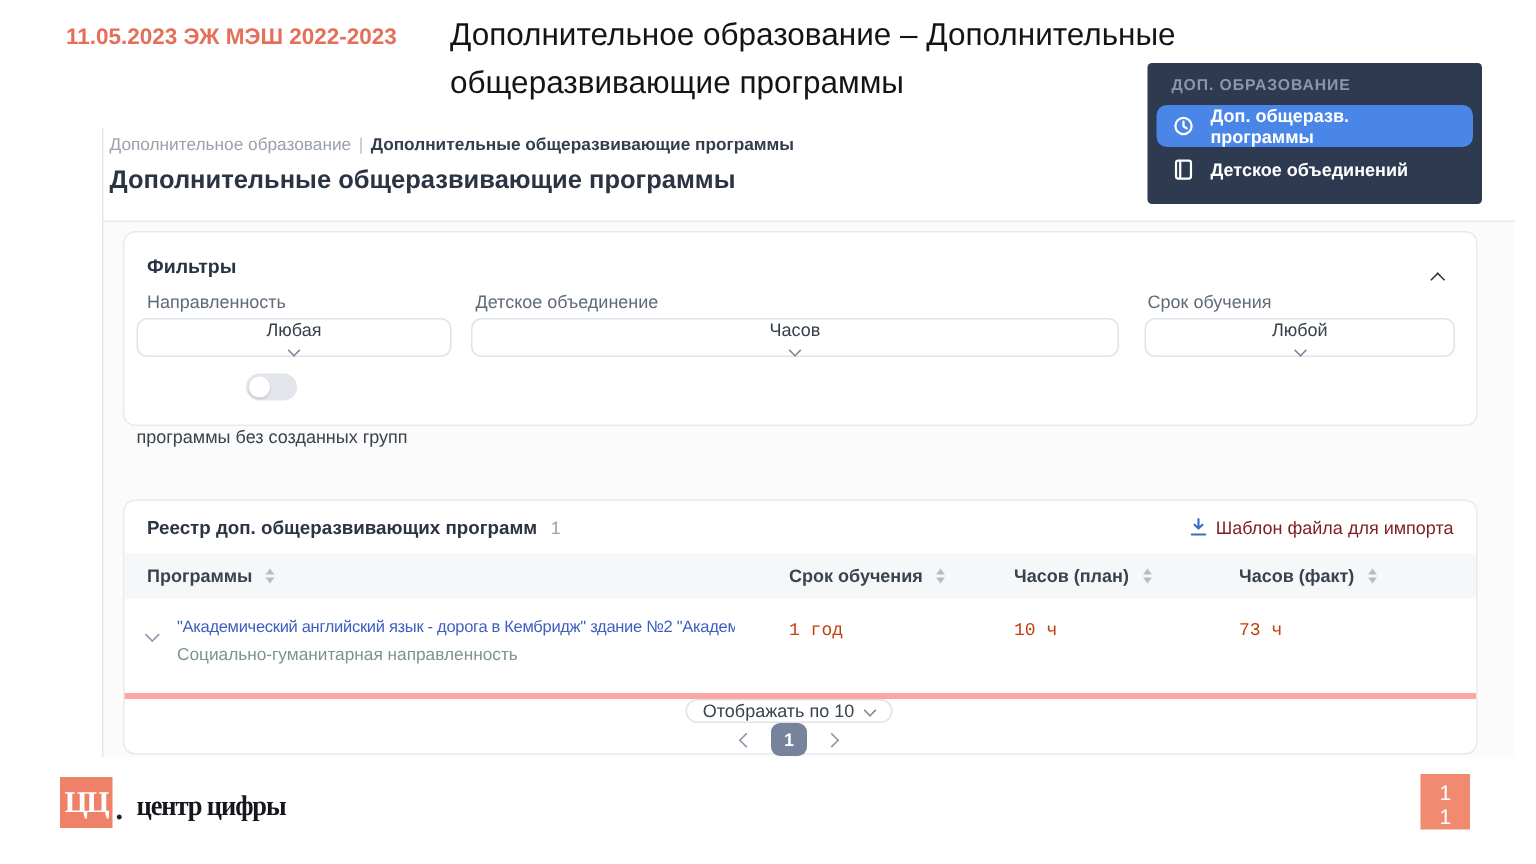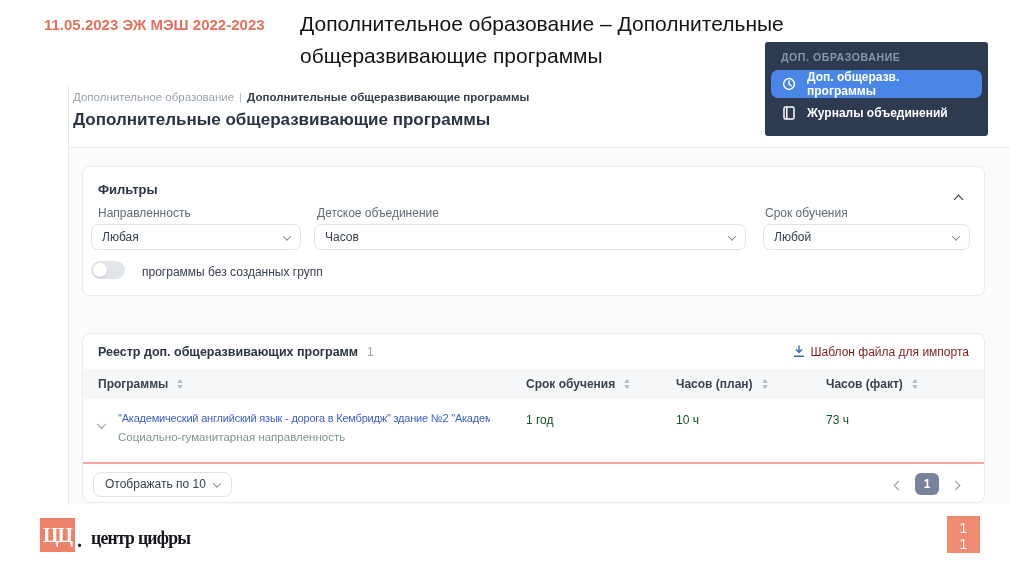--- a/index.html
+++ b/index.html
@@ -23,32 +23,32 @@
   .app-left-border { position:absolute; left:68px; top:85px; width:1px; height:420px; background:#E7E7E9; }
   .header-divider { position:absolute; left:68px; top:147px; width:942px; height:1px; background:#EAEAEC; }
   .breadcrumb { position:absolute; left:73px; top:91px; font-size:11.5px; }
   .bc-parent { color:#98A1AC; cursor:pointer; }
   .bc-sep { color:#B9BfC8; margin:0 5px; }
   .bc-cur { color:#333D4B; font-weight:700; }
   .app-title { position:absolute; left:73px; top:110px; font-size:17px; font-weight:700; color:#2B3442; }
 
   
   .card { position:absolute; left:82px; width:903px; background:#ffffff; border:1px solid #E7EAEE; border-radius:8px; }
-  .filter-card { top:166px; height:130px; }
+  .filter-card { top:154px; height:130px; }
   .table-card { top:333px; height:170px; }
 
   
   .filters-title { position:absolute; left:15px; top:15px; font-size:13px; font-weight:700; color:#2B3442; }
   .collapse-chev { position:absolute; right:22px; top:22px; color:#2B3442; cursor:pointer; }
   .flabel { position:absolute; top:39px; font-size:12px; color:#5F6B77; }
-  .fsel { position:absolute; top:57px; height:26px; border:1px solid #DFE3E9; border-radius:7px; background:#fff; display:flex; align-items:center; justify-content:space-between; padding:0 10px; font-size:12px; color:#353E4A; cursor:pointer; }
+  .fsel { position:absolute; top:57px; height:26px; border:1px solid #DFE3E9; border-radius:7px; background:#fff; display:flex; align-items:center; justify-content:space-between; padding:0 10px; font-size:12px; color:#353E4A; cursor:pointer;flex-direction:column; }
   .l1 { left:15px; } .s1 { left:8px;  width:210px; }
   .l2 { left:234px;} .s2 { left:231px; width:432px; }
   .l3 { left:682px;} .s3 { left:680px; width:207px; }
-  .toggle-row { position:absolute; left:8px; top:94px; display:flex; align-items:flex-end; gap:17px; }
+  .toggle-row { position:absolute; left:8px; top:94px; display:flex; align-items:center; gap:17px;flex-direction:column; }
   .toggle { width:34px; height:18px; border-radius:9px; background:#E2E5EA; position:relative; cursor:pointer; }
   .toggle .knob { position:absolute; left:2px; top:2px; width:14px; height:14px; border-radius:50%; background:#ffffff; box-shadow:0 1px 2px rgba(0,0,0,.15); }
   .toggle-label { font-size:12px; color:#39424F; }
 
   
   .chev { display:inline-block; width:7px; height:7px; border-right:1.6px solid currentColor; border-bottom:1.6px solid currentColor; }
   .chev.down { transform:rotate(45deg) translate(-1px,-1px); }
   .chev.up { transform:rotate(-135deg); }
   .chev.left { transform:rotate(135deg); }
   .chev.right { transform:rotate(-45deg); }
@@ -64,23 +64,23 @@
   .c1 { width:428px; } .c2 { width:150px; } .c3 { width:150px; } .c4 { flex:1; }
   .sort { display:inline-flex; flex-direction:column; gap:2px; cursor:pointer; }
   .sort i { width:0; height:0; border-left:3.5px solid transparent; border-right:3.5px solid transparent; }
   .sort .su { border-bottom:4px solid #B6BCC7; }
   .sort .sd { border-top:4px solid #B6BCC7; }
   .data-row { display:flex; align-items:flex-start; padding:13px 0 0 15px; height:63px; }
   .rc1 { width:428px; display:flex; gap:13px; }
   .row-chev { color:#8A94A2; margin-top:3px; cursor:pointer; }
   .prog-name { font-size:11px; letter-spacing:-0.2px; color:#3D5FC2; white-space:nowrap; overflow:hidden; max-width:372px; cursor:pointer; }
   .prog-dir { font-size:11.5px; color:#7E948B; margin-top:7px; }
-  .rcell { font-size:12px; color:#14532d; padding-top:1px; }
+  .rcell { font-size:12px; color:#c2410c; padding-top:1px;font-family:Liberation Mono, monospace; }
   .rc2 { width:150px; } .rc3 { width:150px; } .rc4 { flex:1; }
-  .table-footer { display:flex; align-items:center; justify-content:space-between; height:42px; border-top:2px solid #fca5a5; padding:0 25px 0 10px; }
+  .table-footer { display:flex; align-items:center; justify-content:space-between; height:42px; border-top:4px solid #fca5a5; padding:0 25px 0 10px;flex-direction:column; }
   .page-size-btn { display:flex; align-items:center; gap:8px; height:25px; padding:0 11px; border:1px solid #DFE3E9; border-radius:8px; font-size:12px; color:#39424F; background:#fff; cursor:pointer; }
   .pagination { display:flex; align-items:center; gap:13px; }
   .pg-chev { color:#8A94A4; cursor:pointer; }
   .pg-current { width:24px; height:22px; border-radius:6px; background:#77839D; color:#ffffff; font-size:12px; font-weight:700; display:flex; align-items:center; justify-content:center; cursor:pointer; }
 
   
   .logo { position:absolute; left:40px; top:518px; display:flex; align-items:flex-end;font-family:Liberation Serif, serif; }
   .logo-box { width:35px; height:34px; background:#EE8168; color:#ffffff; font-size:20px; font-weight:700; letter-spacing:-1px; display:flex; align-items:center; justify-content:center; }
   .logo-dot { font-size:20px; font-weight:700; color:#1C2026; margin:0 2px 0 2px; }
   .logo-text { font-size:19px; font-weight:700; color:#15171C; letter-spacing:-0.8px; margin:0 0 3px 7px; transform:scaleX(.93); transform-origin:left bottom; }
@@ -108,21 +108,21 @@
       </span>
       <span>Доп. общеразв. программы</span>
     </div>
     <div class="nav-item">
       <span class="nav-ic">
         <svg width="12" height="14" viewBox="0 0 12 14">
             <rect x="1" y="1" width="10" height="12" rx="1.5" fill="none" stroke="#ffffff" stroke-width="1.5"></rect>
             <path d="M3.8 1v12" stroke="#ffffff" stroke-width="1.5"></path>
           </svg>
       </span>
-      <span>Журналы объединений</span>
+      <span>Детское объединений</span>
     </div>
   </div>
 
   <div class="app-bg"></div>
   <div class="app-left-border"></div>
 
   <div class="breadcrumb">
     <span class="bc-parent">Дополнительное образование</span><span class="bc-sep">|</span><span class="bc-cur">Дополнительные общеразвивающие программы</span>
   </div>
   <div class="app-title">Дополнительные общеразвивающие программы</div>

